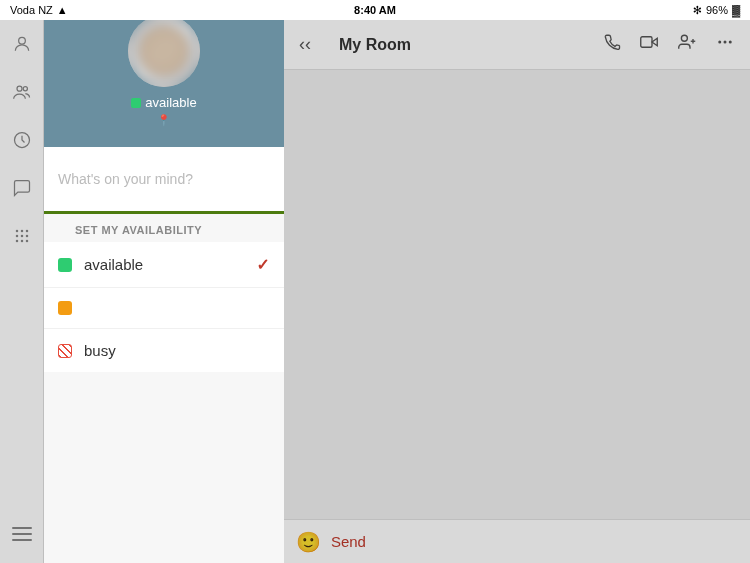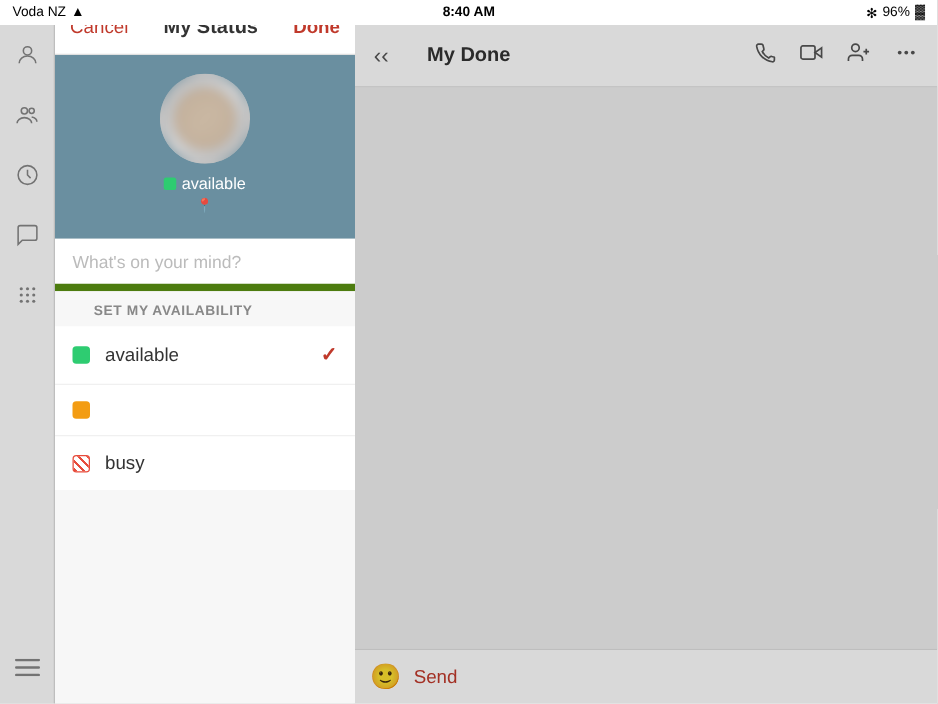--- a/index.html
+++ b/index.html
@@ -259,22 +259,22 @@
       color: rgba(255,255,255,0.9);
       font-size: 11px;
       display: flex;
       align-items: center;
       gap: 3px;
     }
 
     
     .whats-on-mind {
       background: #fff;
-      padding: 10px 14px;
-      border-bottom: 6px solid #4d7c0f;
+      padding: 24px 14px;
+      border-bottom: 3px solid #4d7c0f;
       font-size: 14px;
       color: #bbb;
     }
 
     
     .section-header {
       padding: 10px 31px 6px;
       font-size: 11px;
       font-weight: 600;
       color: #888;
@@ -392,21 +392,21 @@
     </div>
   </div>
 
   <div class="panel-area"></div>
 
   <div class="main-content">
     <div class="main-header">
       <div style="width:30px; display:flex; align-items:center;">
         <span style="font-size:18px; color:#555;">‹‹</span>
       </div>
-      <div class="main-header-title">My Done</div>
+      <div class="main-header-title">My Room</div>
       <div class="main-header-icons">
         <span class="header-icon">
           <svg width="18" height="18" viewBox="0 0 24 24" fill="none" stroke="#555" stroke-width="1.8">
             <path d="M22 16.9v3a2 2 0 01-2.2 2A19.8 19.8 0 013.1 5.2 2 2 0 015 3h3a2 2 0 012 1.7c.1 1 .4 2 .7 2.9a2 2 0 01-.4 2.1L9.1 11a16 16 0 006.9 6.9l1.3-1.3a2 2 0 012.1-.4c.9.3 1.9.6 2.9.7A2 2 0 0122 16.9z"></path>
           </svg>
         </span>
         <span class="header-icon">
           <svg width="20" height="18" viewBox="0 0 24 24" fill="none" stroke="#555" stroke-width="1.8">
             <polygon points="23 7 16 12 23 17 23 7"></polygon>
               <rect x="1" y="5" width="15" height="14" rx="2"></rect>
@@ -435,25 +435,20 @@
       <button class="send-btn">Send</button>
     </div>
   </div>
 
 </div>
 
 <div class="modal-overlay"></div>
 
 <div class="status-modal">
 
-  <div class="modal-nav">
-    <button class="modal-nav-cancel">Cancel</button>
-    <span class="modal-nav-title">My Status</span>
-    <button class="modal-nav-done">Done</button>
-  </div>
 
   <div class="profile-section">
     <div class="avatar-container">
       <div class="avatar-placeholder">
         <div class="avatar-face"></div>
         <div class="avatar-blur-overlay"></div>
       </div>
     </div>
     <div class="status-name">
       <span class="status-indicator-small"></span>

